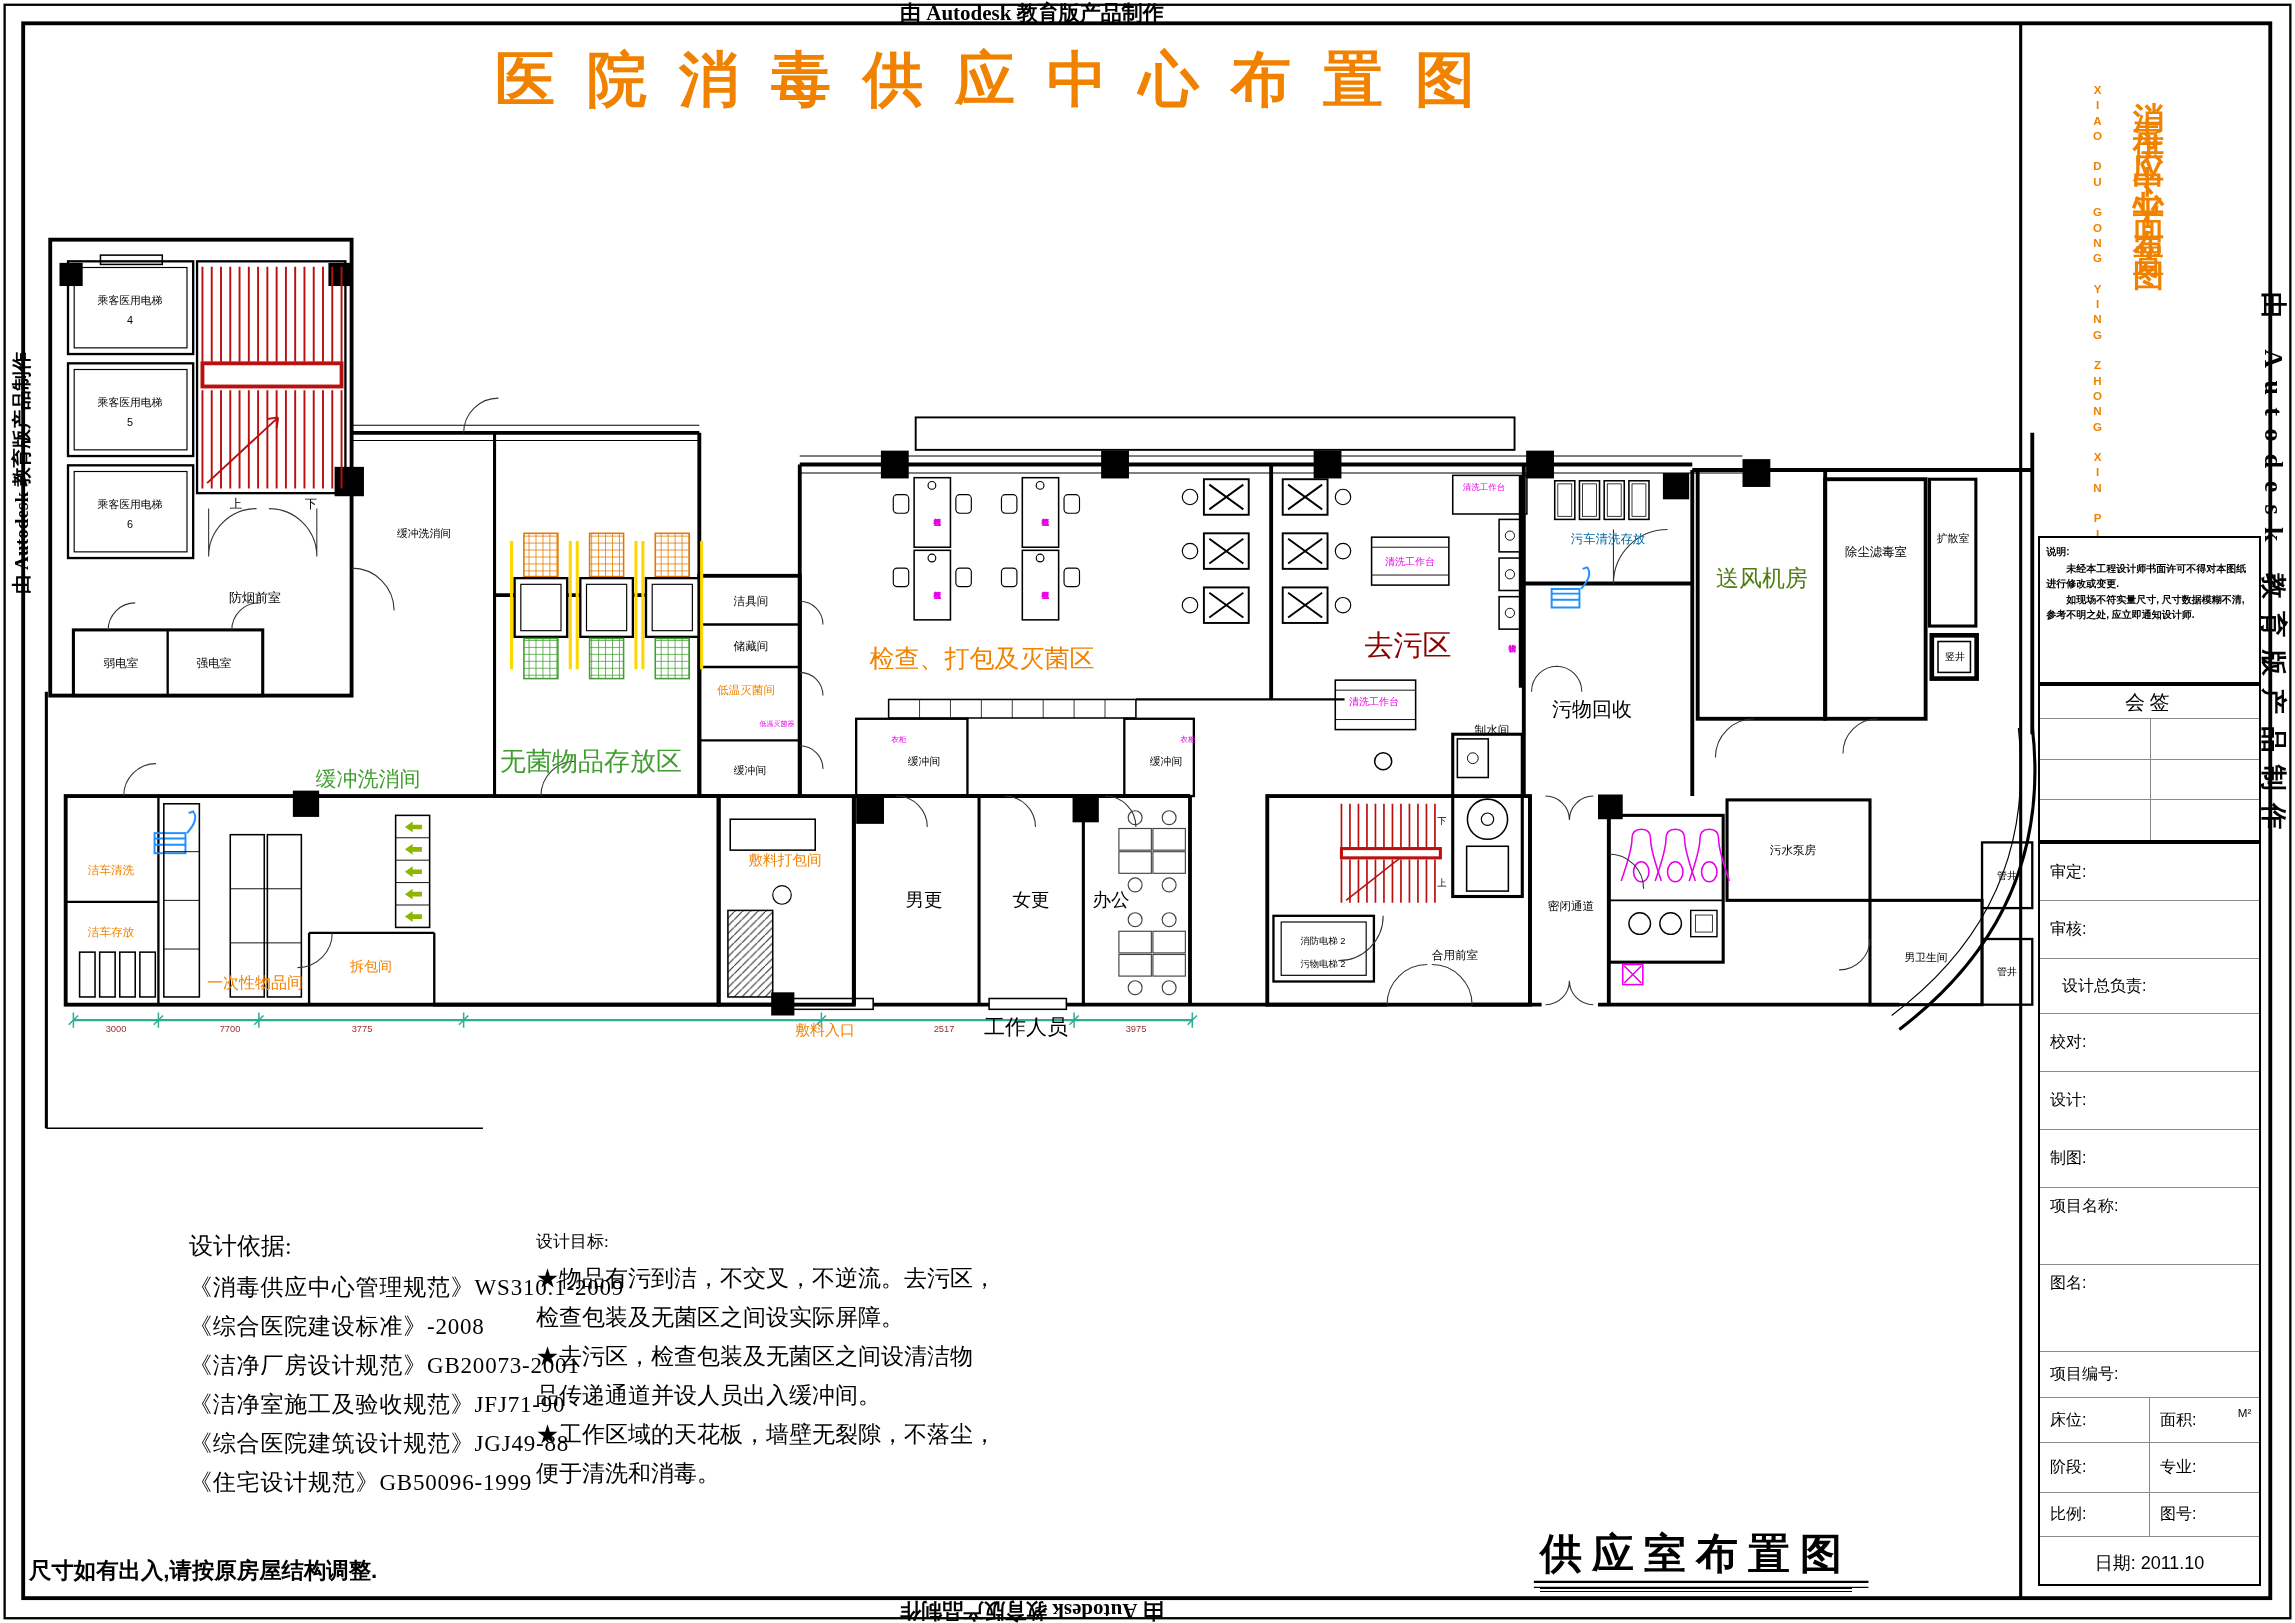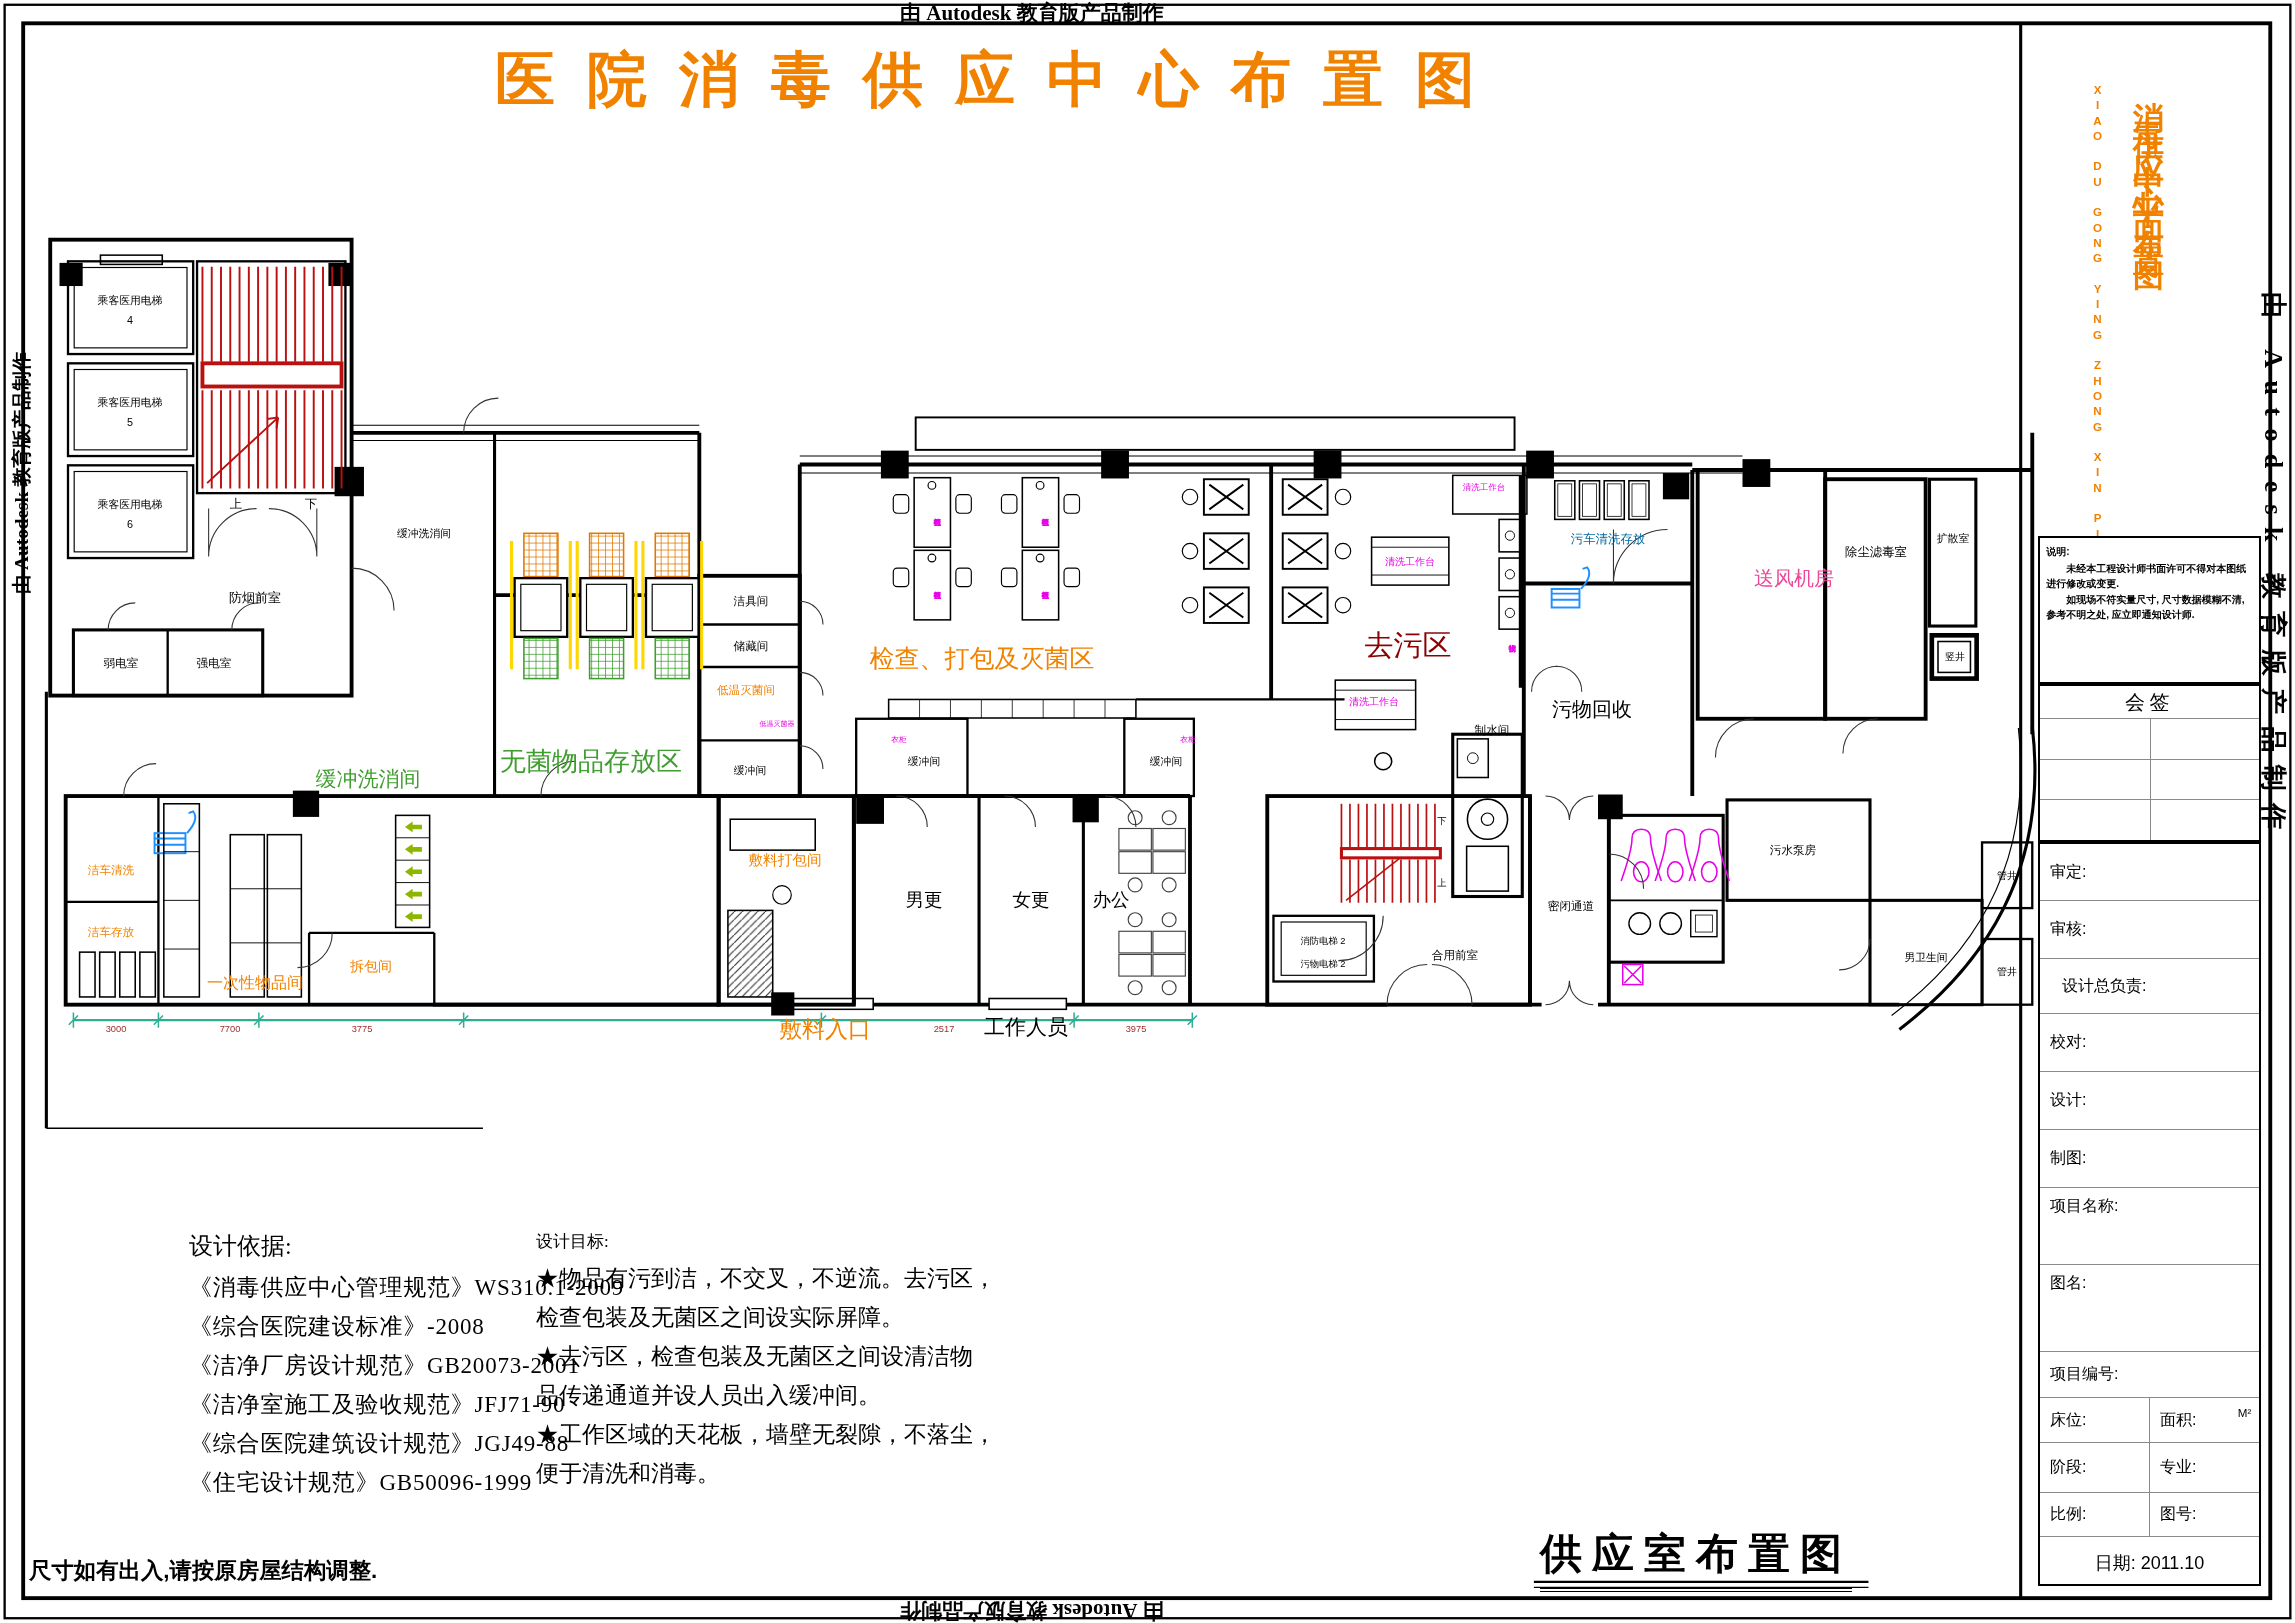--- a/index.html
+++ b/index.html
@@ -450,35 +450,35 @@
       <div class="lbl" style="left: 1031px; top: 900px; font-size: 18.5px; color: rgb(0, 0, 0);">女更</div>
       <div class="lbl" style="left: 1111px; top: 900px; font-size: 18.5px; color: rgb(0, 0, 0);">办公</div>
       <div class="lbl" style="left: 1408px; top: 645px; font-size: 29px; color: rgb(139, 0, 0);">去污区</div>
       <div class="lbl" style="left: 1484px; top: 487px; font-size: 8.5px; color: rgb(232, 0, 232);">清洗工作台</div>
       <div class="lbl" style="left: 1410px; top: 562px; font-size: 10px; color: rgb(232, 0, 232);">清洗工作台</div>
       <div class="lbl" style="left: 1374px; top: 702px; font-size: 10px; color: rgb(232, 0, 232);">清洗工作台</div>
       <div class="lbl v" style="left: 1512px; top: 638px; font-size: 7.7px; color: rgb(232, 0, 232);">污物接收窗</div>
       <div class="lbl" style="left: 1608px; top: 539px; font-size: 12.4px; color: #0369a1;">污车清洗存放</div>
       <div class="lbl" style="left: 1592px; top: 709px; font-size: 20px; color: rgb(0, 0, 0);">污物回收</div>
       <div class="lbl" style="left: 1492px; top: 730px; font-size: 11.6px; color: rgb(0, 0, 0); text-align: center;">制水间</div>
-      <div class="lbl" style="left: 1762px; top: 578px; font-size: 20px; color: #ec4899; margin-left: 32px;">送风机房</div>
+      <div class="lbl" style="left: 1762px; top: 578px; font-size: 23px; color: #4d7c0f;">送风机房</div>
       <div class="lbl" style="left: 1876px; top: 552px; font-size: 12.4px; color: rgb(0, 0, 0);">除尘滤毒室</div>
       <div class="lbl" style="left: 1953px; top: 538px; font-size: 10.8px; color: rgb(0, 0, 0);">扩散室</div>
       <div class="lbl" style="left: 1955px; top: 657px; font-size: 10px; color: rgb(0, 0, 0);">竖井</div>
       <div class="lbl" style="left: 1571px; top: 906px; font-size: 11.6px; color: rgb(0, 0, 0);">密闭通道</div>
       <div class="lbl" style="left: 1455px; top: 955px; font-size: 11.6px; color: rgb(0, 0, 0);">合用前室</div>
       <div class="lbl" style="left: 1323px; top: 942px; font-size: 9.3px; color: rgb(0, 0, 0);">消防电梯 2</div>
       <div class="lbl" style="left: 1323px; top: 965px; font-size: 9.3px; color: rgb(0, 0, 0);">污物电梯 2</div>
       <div class="lbl" style="left: 1442px; top: 822px; font-size: 9.3px; color: rgb(0, 0, 0);">下</div>
       <div class="lbl" style="left: 1442px; top: 884px; font-size: 9.3px; color: rgb(0, 0, 0);">上</div>
       <div class="lbl" style="left: 1793px; top: 850px; font-size: 11.6px; color: rgb(0, 0, 0);">污水泵房</div>
       <div class="lbl" style="left: 1926px; top: 957px; font-size: 10.8px; color: rgb(0, 0, 0);">男卫生间</div>
       <div class="lbl" style="left: 2007px; top: 876px; font-size: 10px; color: rgb(0, 0, 0);">管井</div>
       <div class="lbl" style="left: 2007px; top: 972px; font-size: 10px; color: rgb(0, 0, 0);">管井</div>
-      <div class="lbl" style="left: 825px; top: 1029px; font-size: 23px; color: rgb(240, 130, 0);">敷料入口</div>
+      <div class="lbl" style="left: 825px; top: 1029px; font-size: 15px; color: rgb(240, 130, 0);">敷料入口</div>
       <div class="lbl" style="left: 1026px; top: 1026px; font-size: 21px; color: rgb(0, 0, 0);">工作人员</div>
       <div class="lbl" style="left: 116px; top: 1030px; font-size: 9.3px; color: rgb(160, 48, 48);">3000</div>
       <div class="lbl" style="left: 230px; top: 1030px; font-size: 9.3px; color: rgb(160, 48, 48);">7700</div>
       <div class="lbl" style="left: 362px; top: 1030px; font-size: 9.3px; color: rgb(160, 48, 48);">3775</div>
       <div class="lbl" style="left: 944px; top: 1030px; font-size: 9.3px; color: rgb(160, 48, 48);">2517</div>
       <div class="lbl" style="left: 1136px; top: 1030px; font-size: 9.3px; color: rgb(160, 48, 48);">3975</div>
     </div>
 
   <div id="side-title-py">XIAO DU GONG YING ZHONG XIN PING MIAN BU ZI TU</div>
   <div id="side-title-cn">消毒供应中心平面布置图</div>

